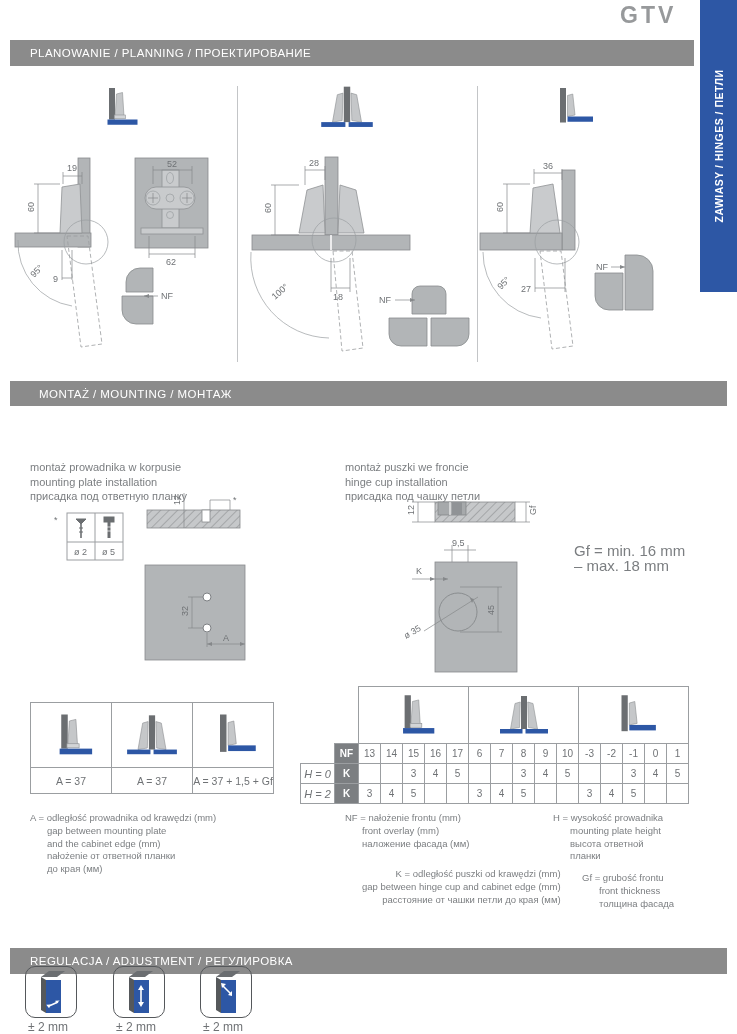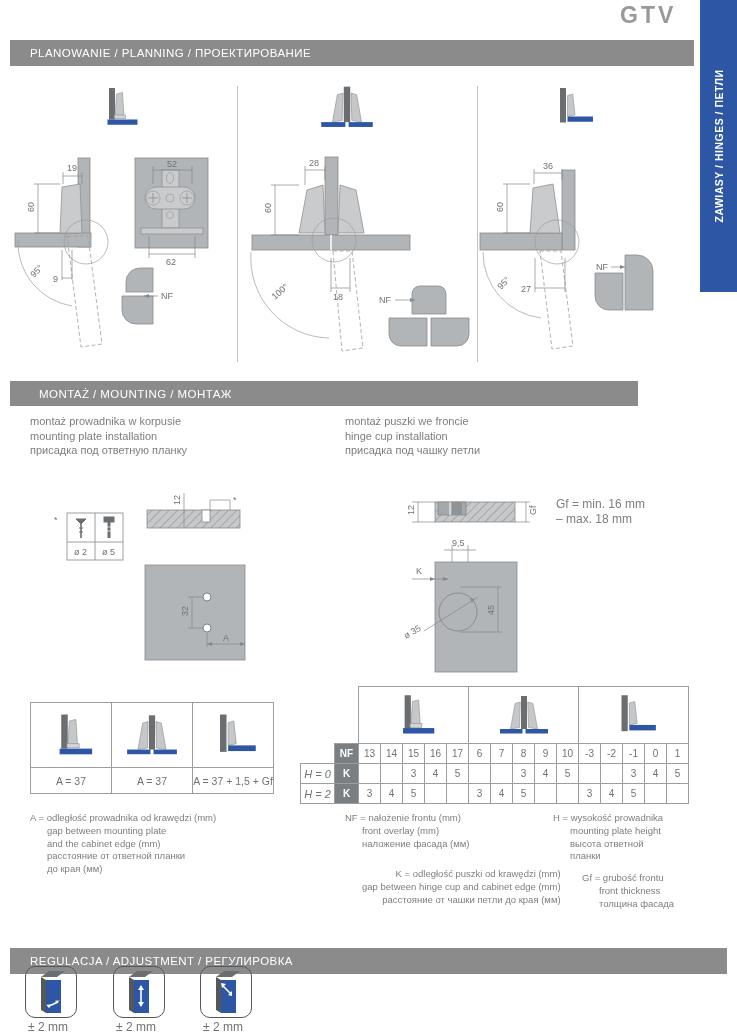--- a/index.html
+++ b/index.html
@@ -12,21 +12,21 @@
        padding-left:20px;box-sizing:border-box;}
   
   .logo{position:absolute;left:620px;top:2px;font-size:23px;font-weight:bold;
         color:#97999b;letter-spacing:3px;}
   .side-tab{position:absolute;right:0;top:0;width:37px;height:292px;background:#2d57a5;}
   .side-tab span{position:absolute;left:50%;top:50%;transform:translate(-50%,-50%) rotate(-90deg);
         white-space:nowrap;color:#fff;font-size:10.5px;font-weight:bold;letter-spacing:.5px;}
   
   .vdiv{position:absolute;width:1px;background:#c3c5c7;}
   
-  .txt{position:absolute;color:#7b7e81;font-size:11px;line-height:14.5px;}
+  .txt{position:absolute;color:#7b7e81;font-size:11px;line-height:14.5px;margin-top:46px;}
   .legend{position:absolute;color:#7b7e81;font-size:9.5px;line-height:12.8px;}
   .legend .cont{padding-left:17px;}
   
   .atable{position:absolute;left:30px;top:702px;border-collapse:collapse;}
   .atable td{border:1px solid #9b9ea1;width:80px;text-align:center;color:#6f7275;
              font-size:10.5px;padding:0;}
   .atable .irow td{height:64px;}
   .atable .lrow td{height:25px;}
   .nftable{position:absolute;left:300px;top:686px;border-collapse:collapse;table-layout:fixed;}
   .nftable td{border:1px solid #9b9ea1;text-align:center;font-size:10px;color:#6f7275;
@@ -209,21 +209,21 @@
     <line class="dim" x1="58" y1="148" x2="88" y2="148"></line>
     <text class="dtx" x="44" y="152">27</text>
 
     <path class="pnl" d="M148,115 H160 A16,16 0 0 1 176,131 V170 H148 Z"></path>
     <path class="pnl" d="M118,133 H146 V170 H132 A14,14 0 0 1 118,156 Z"></path>
     <line class="dim" x1="134" y1="127" x2="148" y2="127"></line>
     <polygon points="148,127 143,125 143,129" fill="#85888a"></polygon>
     <text class="dtx" x="119" y="130">NF</text>
   </svg>
 
-  <div class="bar" style="top:381px;width:628px;height:25px;padding-left:29px;">
+  <div class="bar" style="top:381px;width:717px;height:25px;padding-left:29px;">
     <span>MONTAŻ / MOUNTING / МОНТАЖ</span>
   </div>
 
   <div class="txt" style="left:30px;top:414px;">
       <div>montaż prowadnika w korpusie</div>
       <div class="cont">mounting plate installation</div>
       <div class="cont">присадка под ответную планку</div>
     </div>
   <div class="txt" style="left:345px;top:414px;">
       <div>montaż puszki we froncie</div>
@@ -300,21 +300,21 @@
     <text class="dtx" x="26" y="119">K</text>
     <line class="dim" x1="34" y1="176" x2="88" y2="142"></line>
     <polygon points="84,144 80,143 82,148" fill="#85888a"></polygon>
     <text class="dtx" x="16" y="184" transform="rotate(-30 16 184)">ø 35</text>
     <line class="dim" x1="70" y1="132" x2="112" y2="132"></line>
       <line class="dim" x1="70" y1="177" x2="112" y2="177"></line>
     <line class="dim" x1="108" y1="132" x2="108" y2="177"></line>
     <text class="dtx" x="104" y="160" transform="rotate(-90 104 160)">45</text>
   </svg>
 
-  <div class="txt" style="left:556px;top:497px;font-size:12px;line-height:15px;">
+  <div class="txt" style="left:574px;top:497px;font-size:15px;line-height:15px;">
       <div>Gf = min. 16 mm</div>
       <div class="cont">– max. 18 mm</div>
     </div>
 
   <table class="atable">
     <tbody>
         <tr class="irow">
       <td><svg width="52" height="44">
               <use href="#ic-overlay"></use>
             </svg></td>
@@ -423,21 +423,21 @@
           <td class="vc"></td>
           <td class="vc"></td>
         </tr>
   </tbody>
     </table>
 
   <div class="legend" style="left:30px;top:812px;">
       <div>A = odległość prowadnika od krawędzi (mm)</div>
       <div class="cont">gap between mounting plate</div>
       <div class="cont">and the cabinet edge (mm)</div>
-      <div class="cont">расстояние от ответной планки</div>
+      <div class="cont">nałożenie от ответной планки</div>
       <div class="cont">до края (мм)</div>
     </div>
   <div class="legend" style="left:345px;top:812px;">
       <div>NF = nałożenie frontu (mm)</div>
       <div class="cont">front overlay (mm)</div>
       <div class="cont">наложение фасада (мм)</div>
     </div>
   <div class="legend" style="left:345px;top:868px;text-align:right;">
       <div>K = odległość puszki od krawędzi (mm)</div>
       <div class="cont">gap between hinge cup and cabinet edge (mm)</div>

